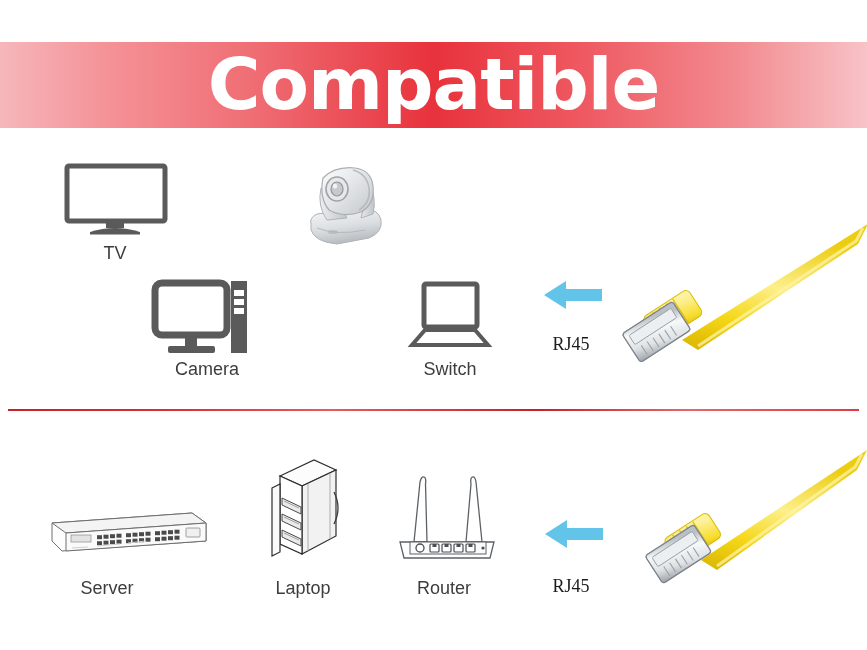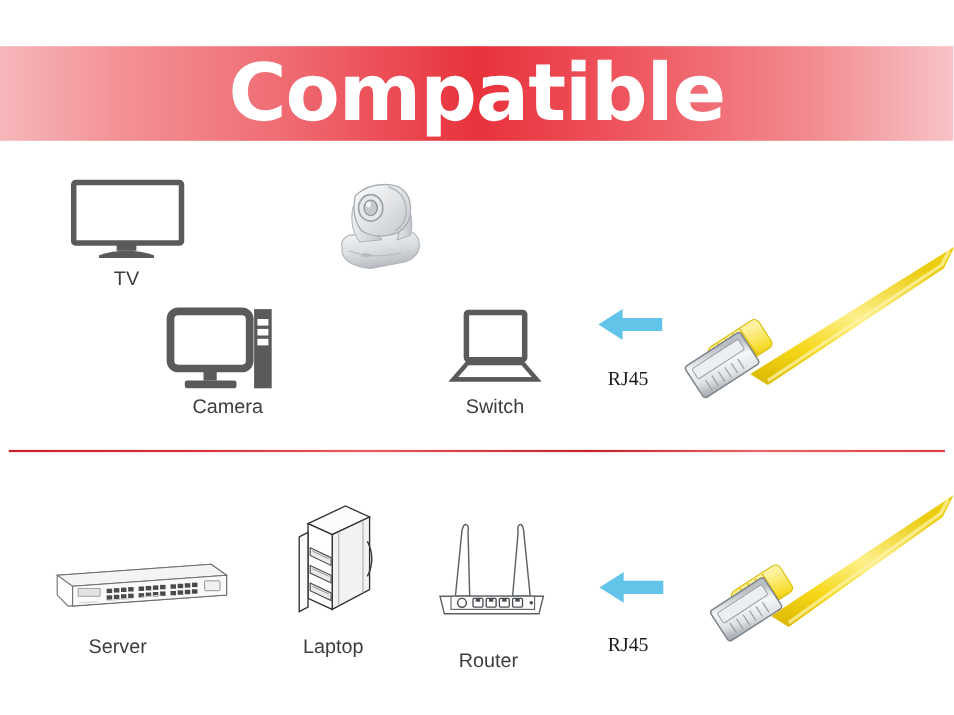--- a/index.html
+++ b/index.html
@@ -311,21 +311,21 @@
       </g>
       <g fill="#4a4e53">
         <rect x="36.5" y="78" width="4" height="3"></rect>
         <rect x="48.5" y="78" width="4" height="3"></rect>
         <rect x="60.5" y="78" width="4" height="3"></rect>
         <rect x="72.5" y="78" width="4" height="3"></rect>
       </g>
       <circle cx="87" cy="82" r="1.6" fill="#4a4e53"></circle>
     </svg>
   </div>
-  <div class="label" style="left:394px; top:590px; width:100px;">Router</div>
+  <div class="label" style="left:394px; top:578px; width:100px;">Router</div>
 
   <div class="arrow" style="left:545px; top:518px;">
     <svg width="58" height="32" viewBox="0 0 58 32">
       <path d="M0 16 L22 2 L22 10 L58 10 L58 22 L22 22 L22 30 Z" fill="#62c4e8"></path>
     </svg>
   </div>
   <div class="label label-serif" style="left:525px; top:576px; width:92px;">RJ45</div>
 
   <div class="device" style="left:645px; top:448px;">
     <svg width="225" height="165" viewBox="0 0 225 165">

